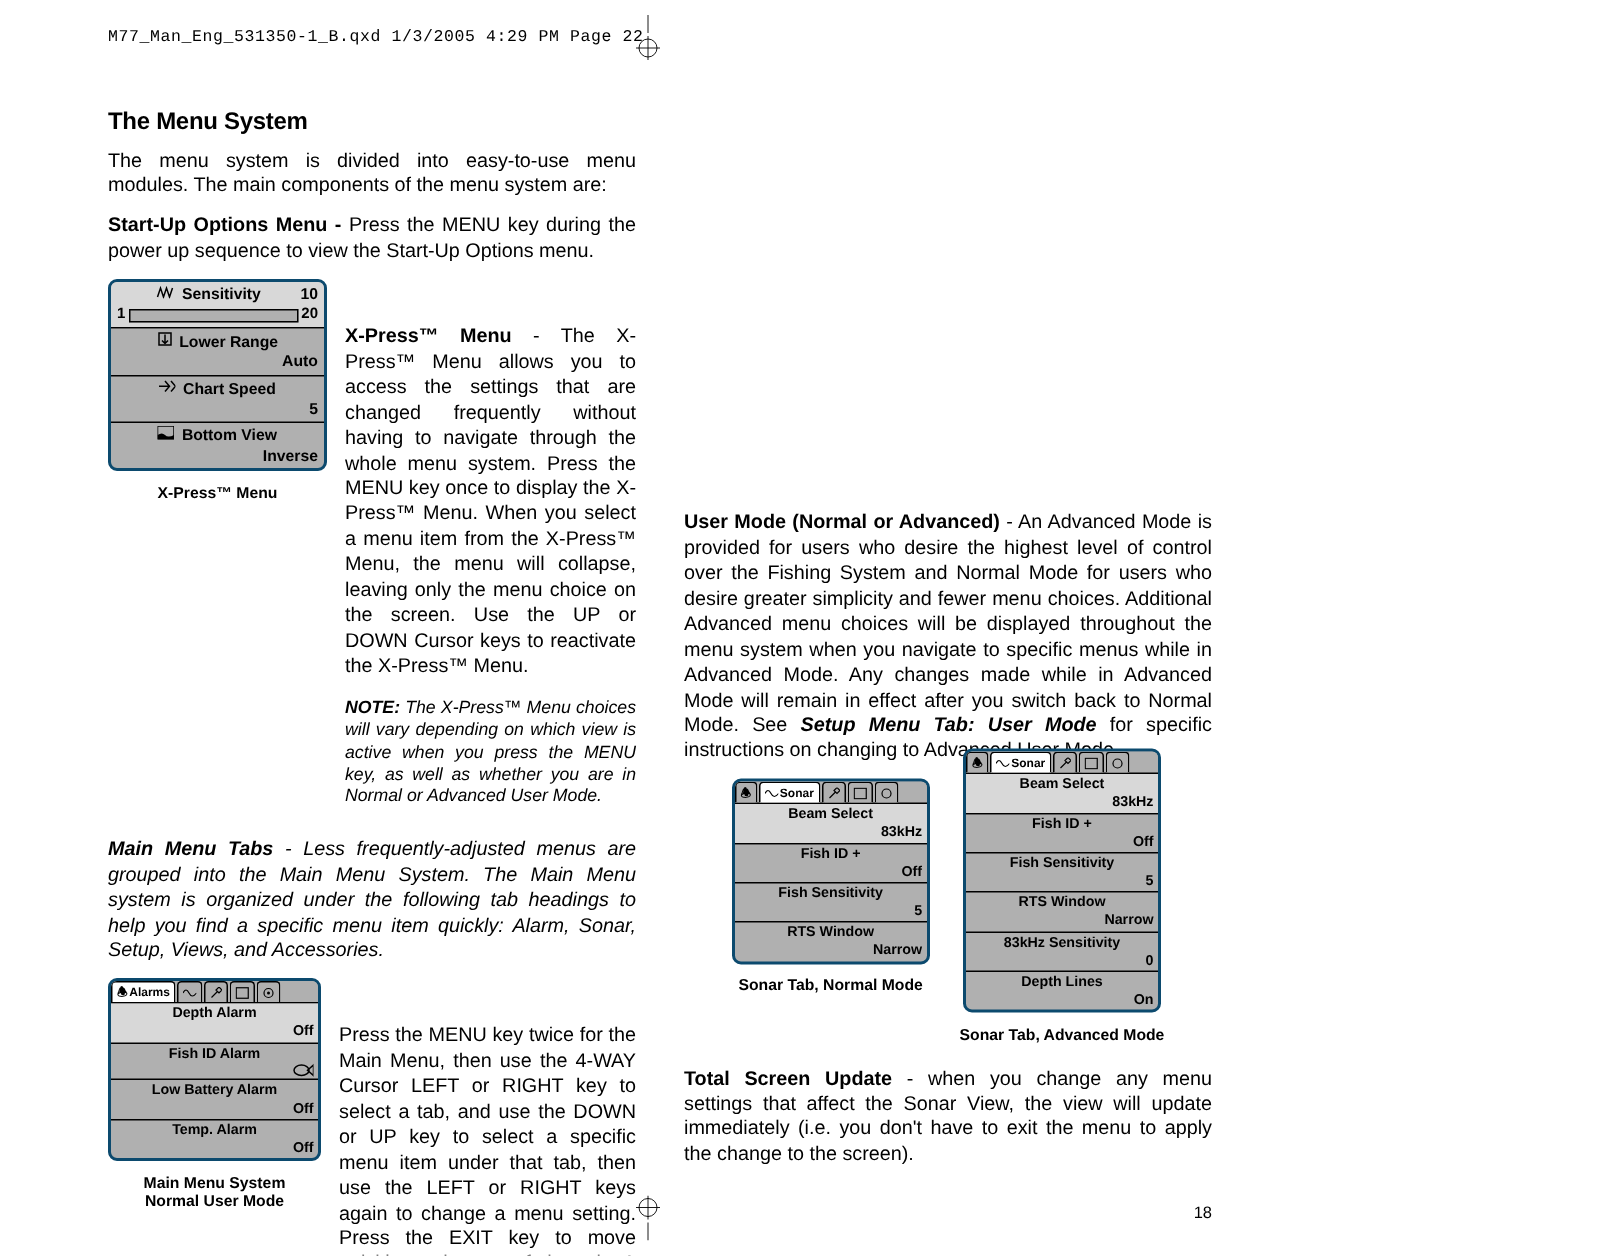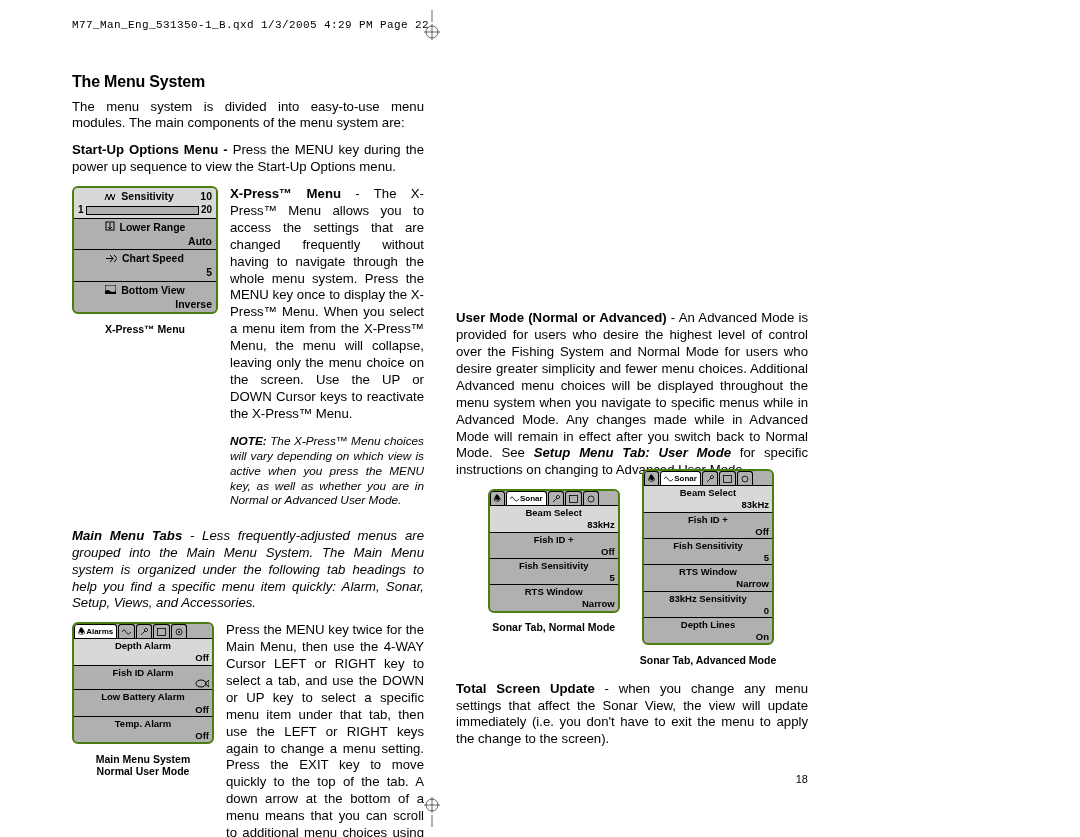--- a/index.html
+++ b/index.html
@@ -62,21 +62,21 @@
   .para.tight { margin-bottom: 6px; }
   .b { font-weight: 700; }
   .bi { font-weight: 700; font-style: italic; }
   .row {
     display: flex;
     gap: 12px;
     margin-bottom: 6px;
     align-items: flex-start;
   }
   .row .figcol { flex: 0 0 auto; }
-  .row .txtcol { flex: 1 1 auto; }
+  .row .txtcol { flex: 1 1 auto; margin-top: 30px; }
   .caption {
     font-size: 10.5px;
     font-weight: 700;
     text-align: center;
     margin-top: 4px;
     line-height: 1.2;
   }
   .note {
     font-size: 11.8px;
     font-style: italic;
@@ -87,21 +87,21 @@
   .page-num {
     position: absolute;
     bottom: -28px;
     font-size: 11px;
   }
   .page-num.left { left: 0; }
   .page-num.right { right: 0; }
 
   
   .lcd {
-    border: 2px solid #4d7c0f;
+    border: 2px solid #0c4a6e;
     border-radius: 6px;
     background: #b0b0b0;
     font-family: "Tahoma", "Lucida Sans", sans-serif;
     font-weight: 700;
     font-size: 10.5px;
     color: #000;
     display: inline-block;
     overflow: hidden;
   }
   .lcd .row-item {

